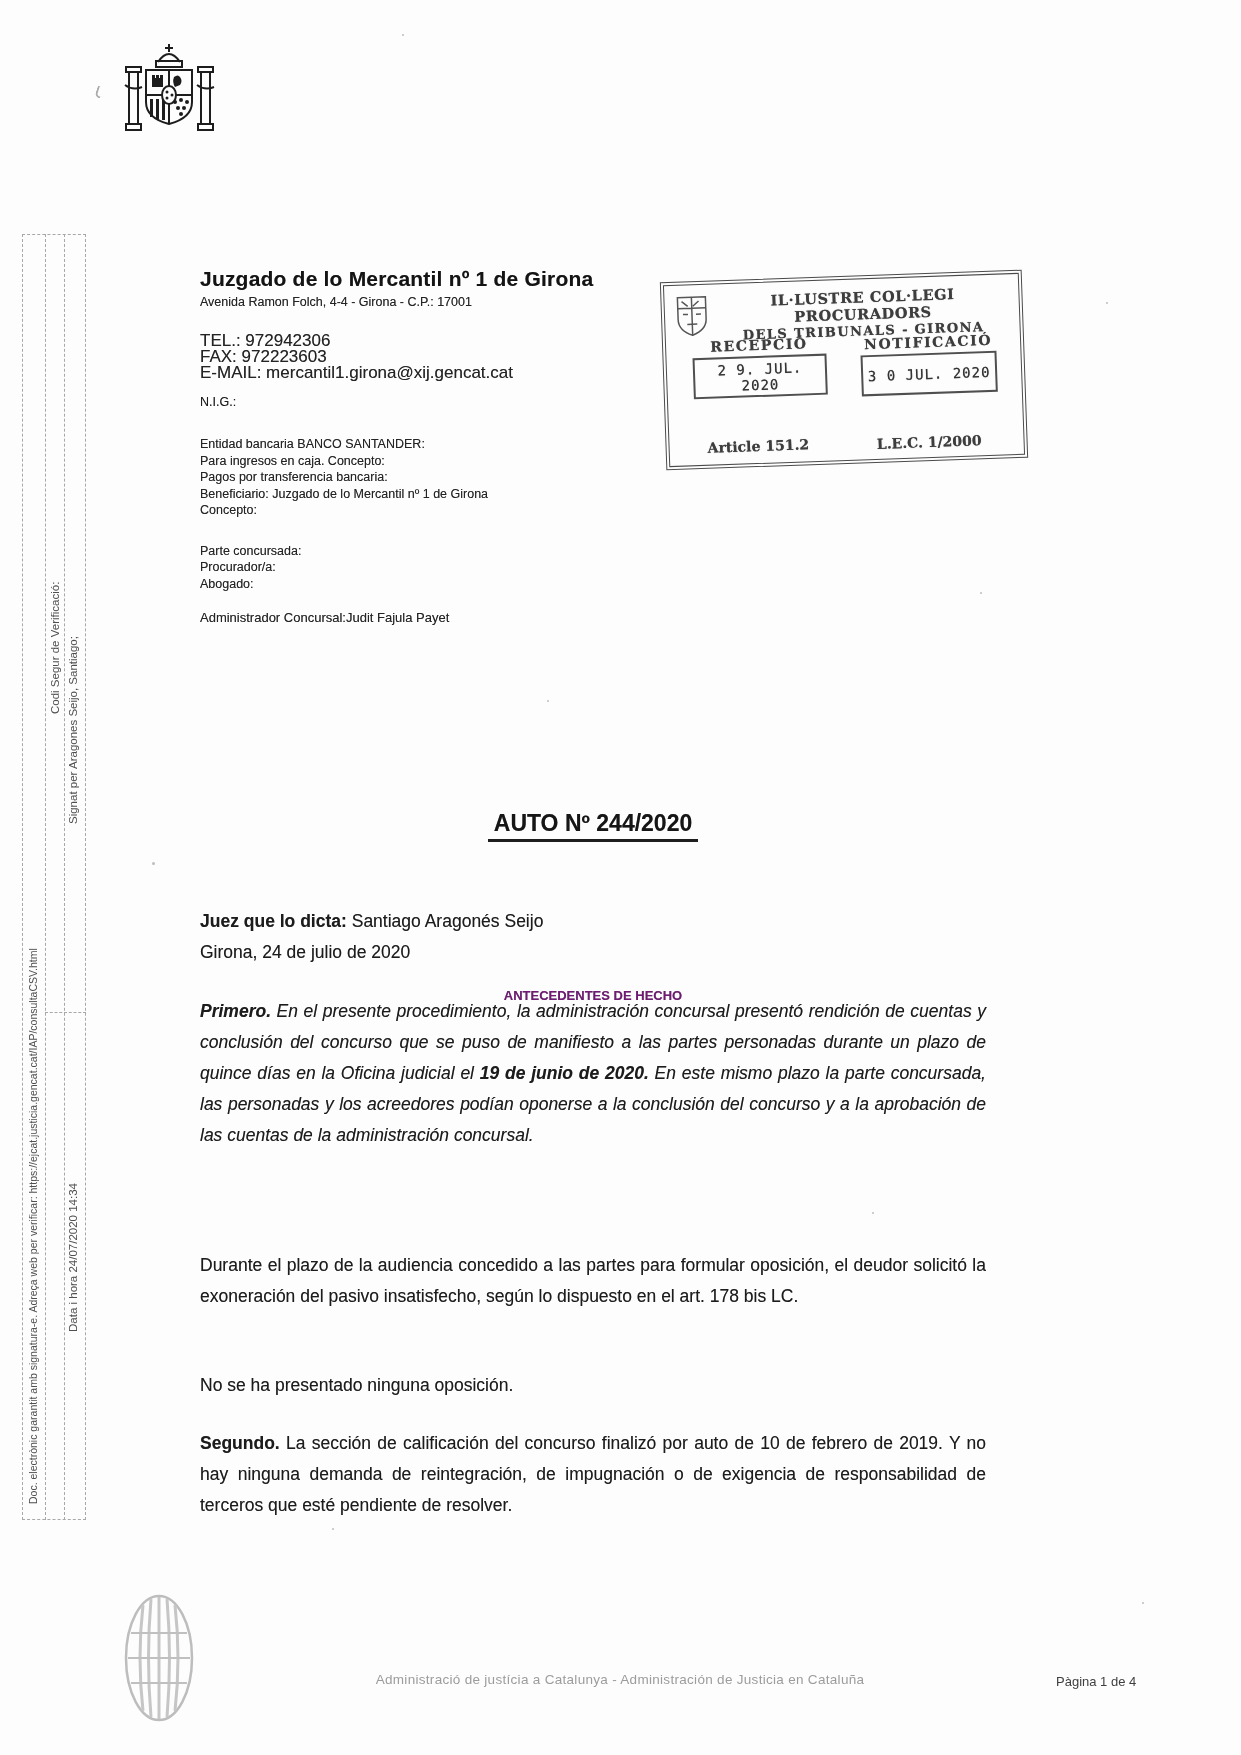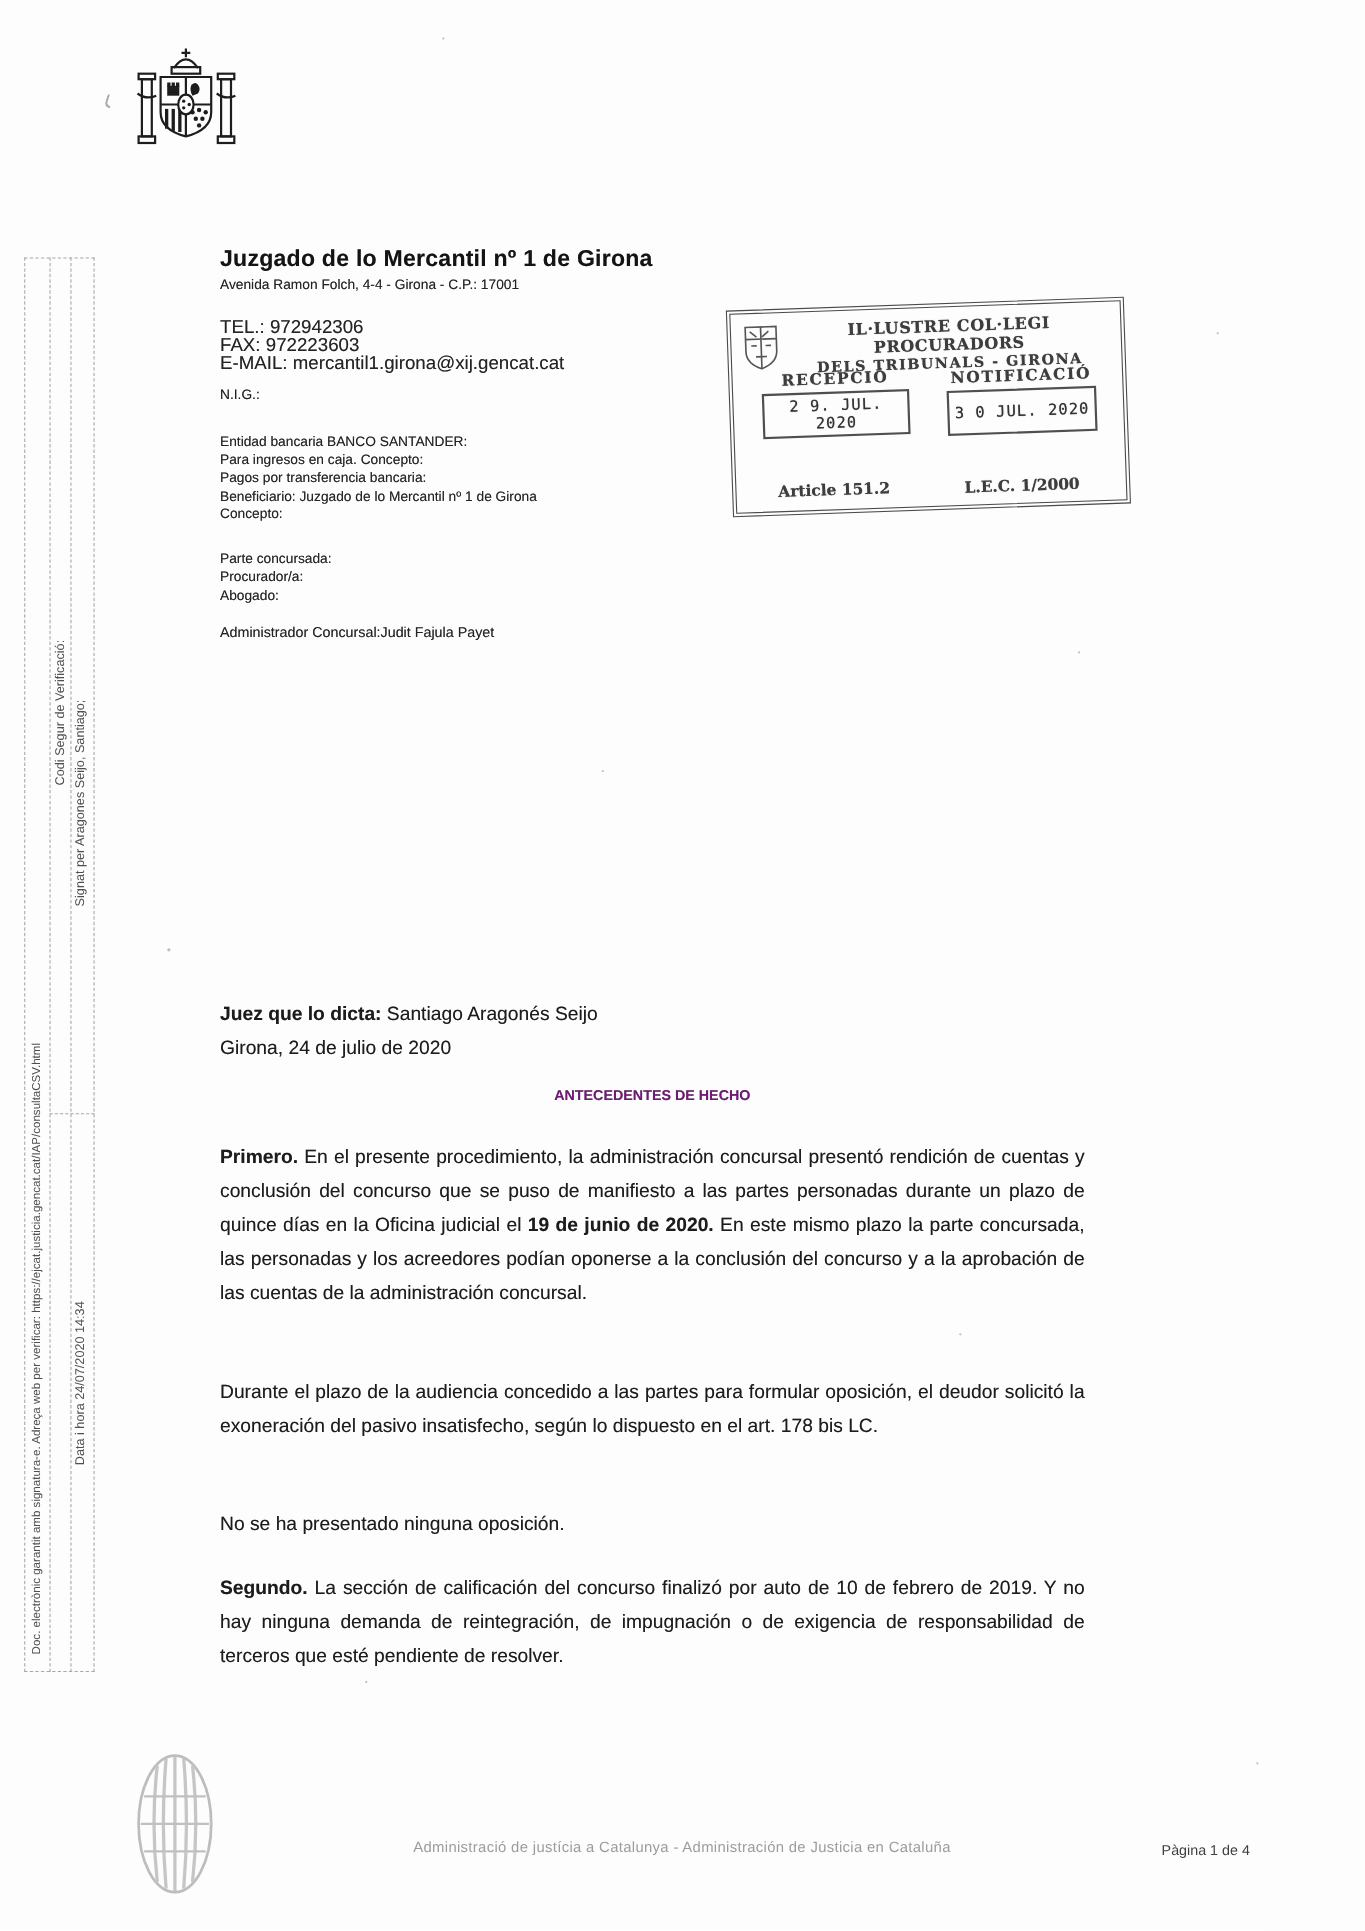--- a/index.html
+++ b/index.html
@@ -12,21 +12,21 @@
     color:#1c1c1c;
     overflow:hidden;
   }
   .ink { text-shadow:0 0 .5px rgba(20,20,20,.45); }
 
   
   .coat-of-arms { position:absolute; left:122px; top:40px; }
 
   
   .header-block { position:absolute; left:200px; top:224px; width:620px; }
-  .court-name { font-size:21px; font-weight:bold; color:#141414; letter-spacing:.2px; }
+  .court-name { font-size:21px; font-weight:bold; color:#141414; letter-spacing:.2px;margin-top:43px; }
   .court-address { font-size:12.5px; margin-top:4px; color:#242424; }
   .contact-block { margin-top:24px; font-size:17px; line-height:16px; color:#242424; }
   .nig-label { margin-top:14px; font-size:12.5px; }
   .procedure-type { margin-top:3px; font-size:22px; font-weight:bold; color:#141414; }
   .bank-block { margin-top:27px; font-size:12.5px; line-height:16.5px; color:#242424; }
   .party-block { margin-top:24px; font-size:12.5px; line-height:16.5px; color:#242424; }
   .admin-line { margin-top:18px; font-size:13px; color:#242424; }
 
   
   .stamp {
@@ -69,21 +69,21 @@
   .order-title { position:absolute; left:200px; top:810px; width:786px; text-align:center; }
   .order-title span {
     display:inline-block; font-size:23px; font-weight:bold; color:#161616;
     border-bottom:3px solid #1e1e1e; padding:0 6px 2px;
   }
   .doc-text { position:absolute; left:200px; width:786px; font-size:17.5px; line-height:31px;
               text-align:justify; color:#1c1c1c; }
   .judge-block { top:906px; text-align:left; }
   .section-heading { position:absolute; left:200px; top:988px; width:786px; text-align:center;
                      font-size:13px; font-weight:bold; color:#701a75; }
-  .para1 { top:1036px; }
+  .para1 { top:996px;font-style:italic; }
   .para2 { top:1250px; }
   .para3 { top:1370px; text-align:left; }
   .para4 { top:1428px; }
 
   
   .footer-watermark { position:absolute; left:123px; top:1593px; }
   .footer-admin-text { position:absolute; left:100px; top:1672px; width:1040px; text-align:center;
                        font-size:13.5px; color:#9c9c9c; letter-spacing:.3px; }
   .page-indicator { position:absolute; left:1056px; top:1674px; font-size:13px; color:#3f3f3f; }
 
@@ -191,20 +191,21 @@
 
   <div class="sb-border sb-outer"></div>
   <div class="sb-border sb-v1"></div>
   <div class="sb-border sb-v2"></div>
   <div class="sb-border sb-h1"></div>
   <div class="v-text v-url">Doc. electrònic garantit amb signatura-e. Adreça web per verificar: https://ejcat.justicia.gencat.cat/IAP/consultaCSV.html</div>
   <div class="v-text v-csv">Codi Segur de Verificació:</div>
   <div class="v-text v-sign">Signat per Aragones Seijo, Santiago;</div>
   <div class="v-text v-date">Data i hora 24/07/2020 14:34</div>
 
+  <div class="order-title ink"><span>AUTO Nº 244/2020</span></div>
 
   <div class="doc-text judge-block ink">
     <div><b>Juez que lo dicta: </b><span>Santiago Aragonés Seijo</span></div>
     <div>Girona, 24 de julio de 2020</div>
   </div>
 
   <div class="section-heading ink">ANTECEDENTES DE HECHO</div>
 
   <div class="doc-text para1 ink"><b>Primero.</b><span> En el presente procedimiento, la administración concursal presentó rendición de cuentas y conclusión del concurso que se puso de manifiesto a las partes personadas durante un plazo de quince días en la Oficina judicial el </span><b>19 de junio de 2020.</b><span> En este mismo plazo la parte concursada, las personadas y los acreedores podían oponerse a la conclusión del concurso y a la aprobación de las cuentas de la administración concursal.</span></div>
 

